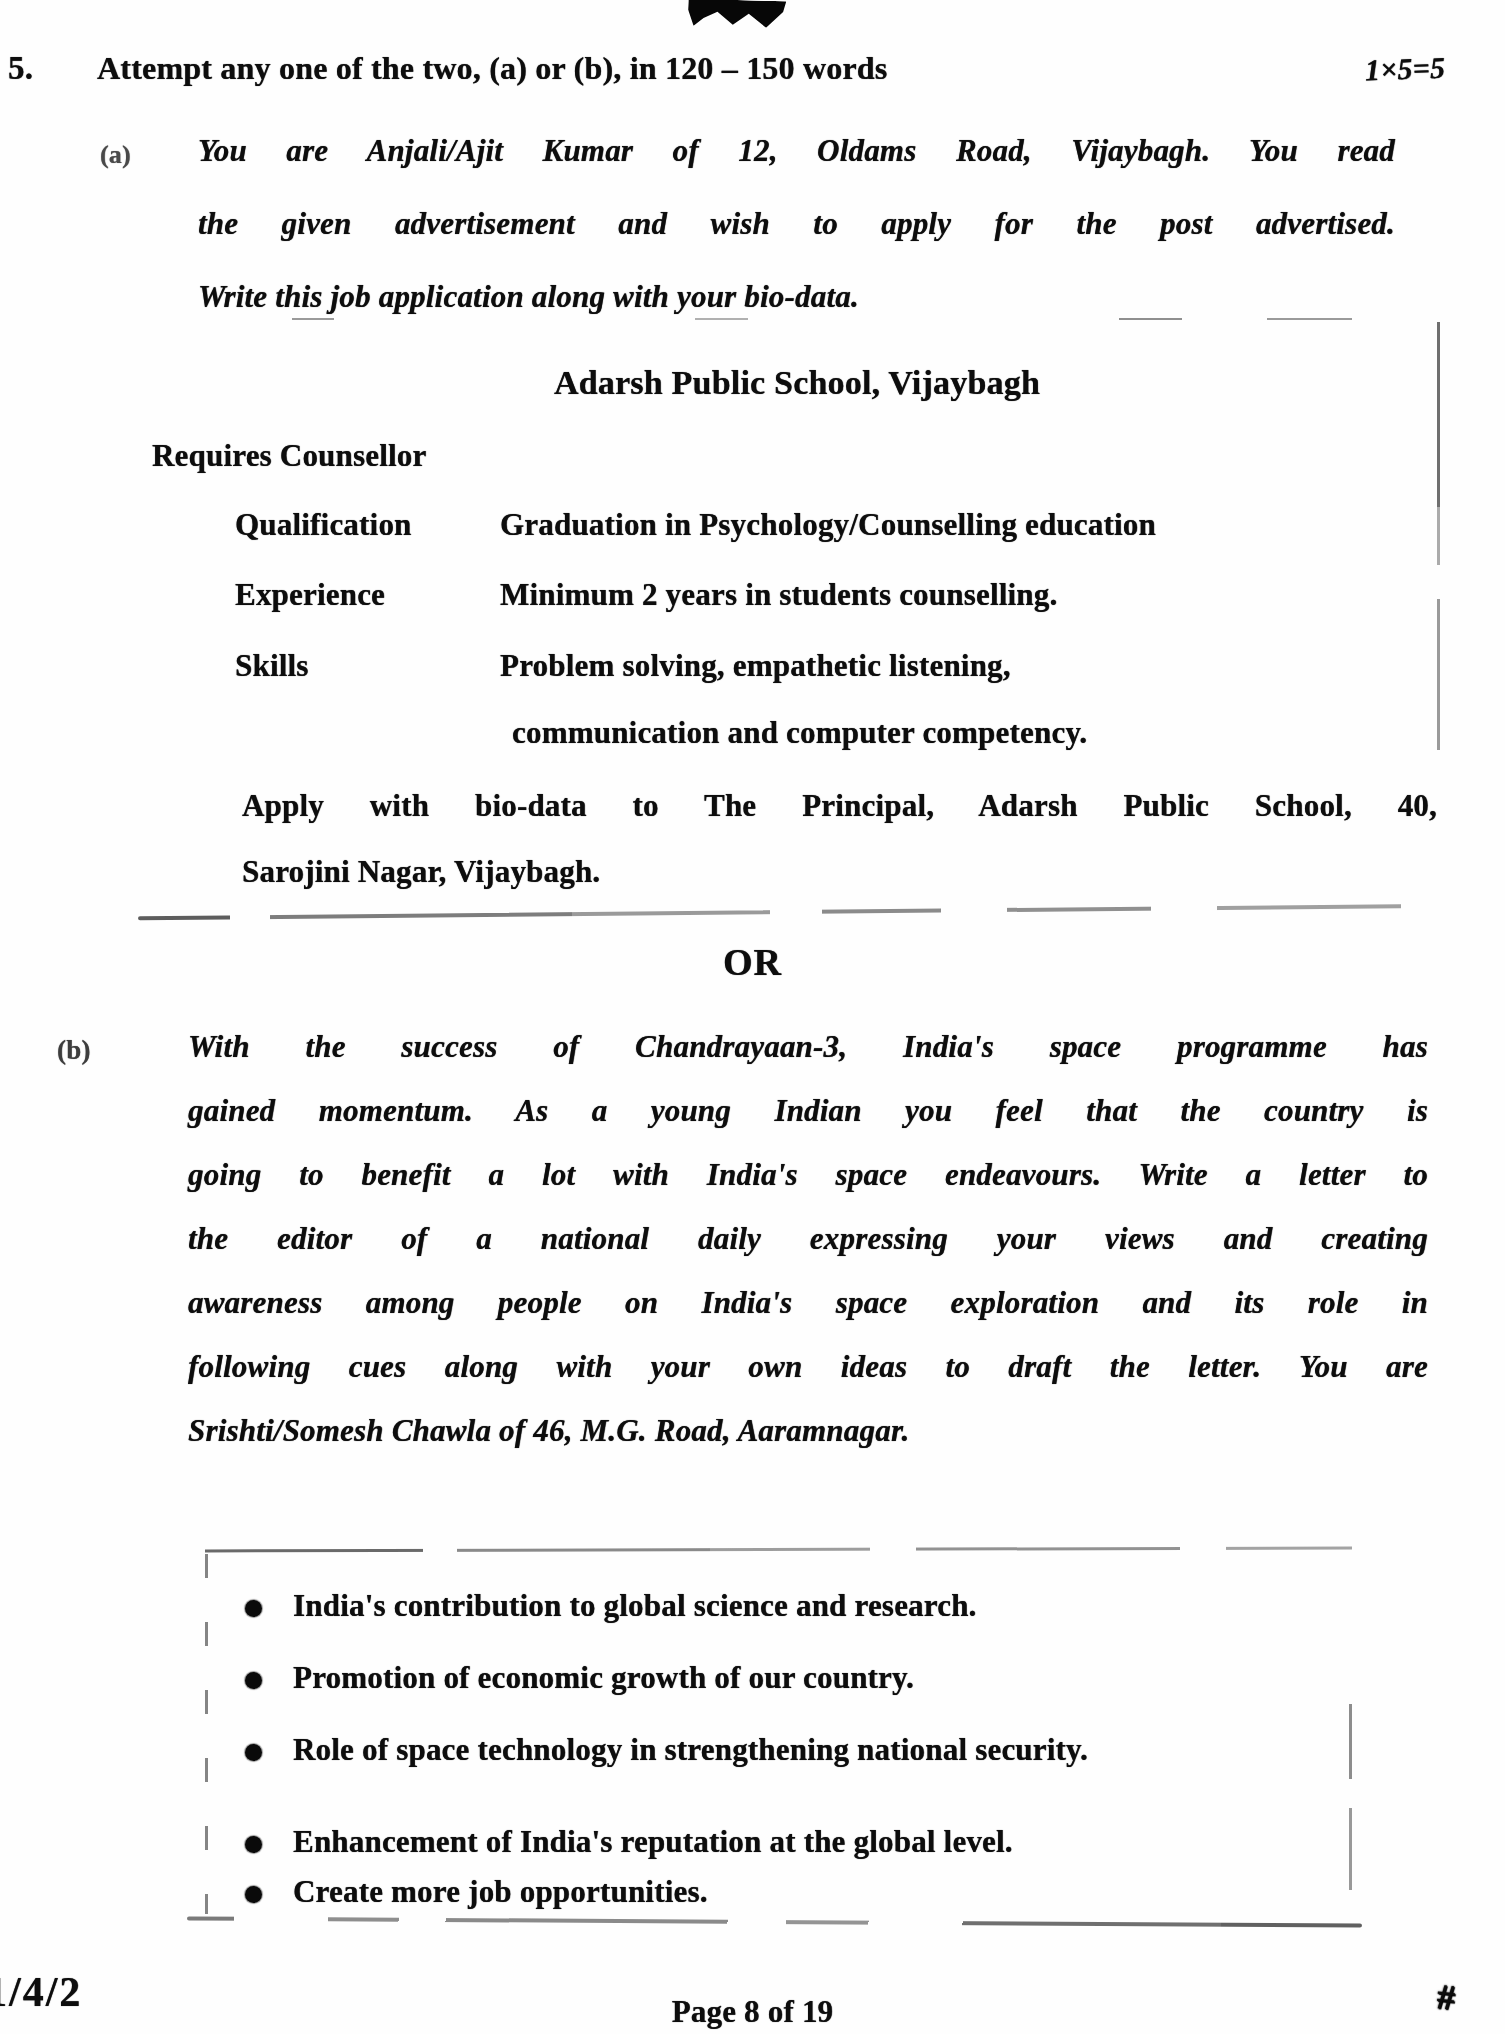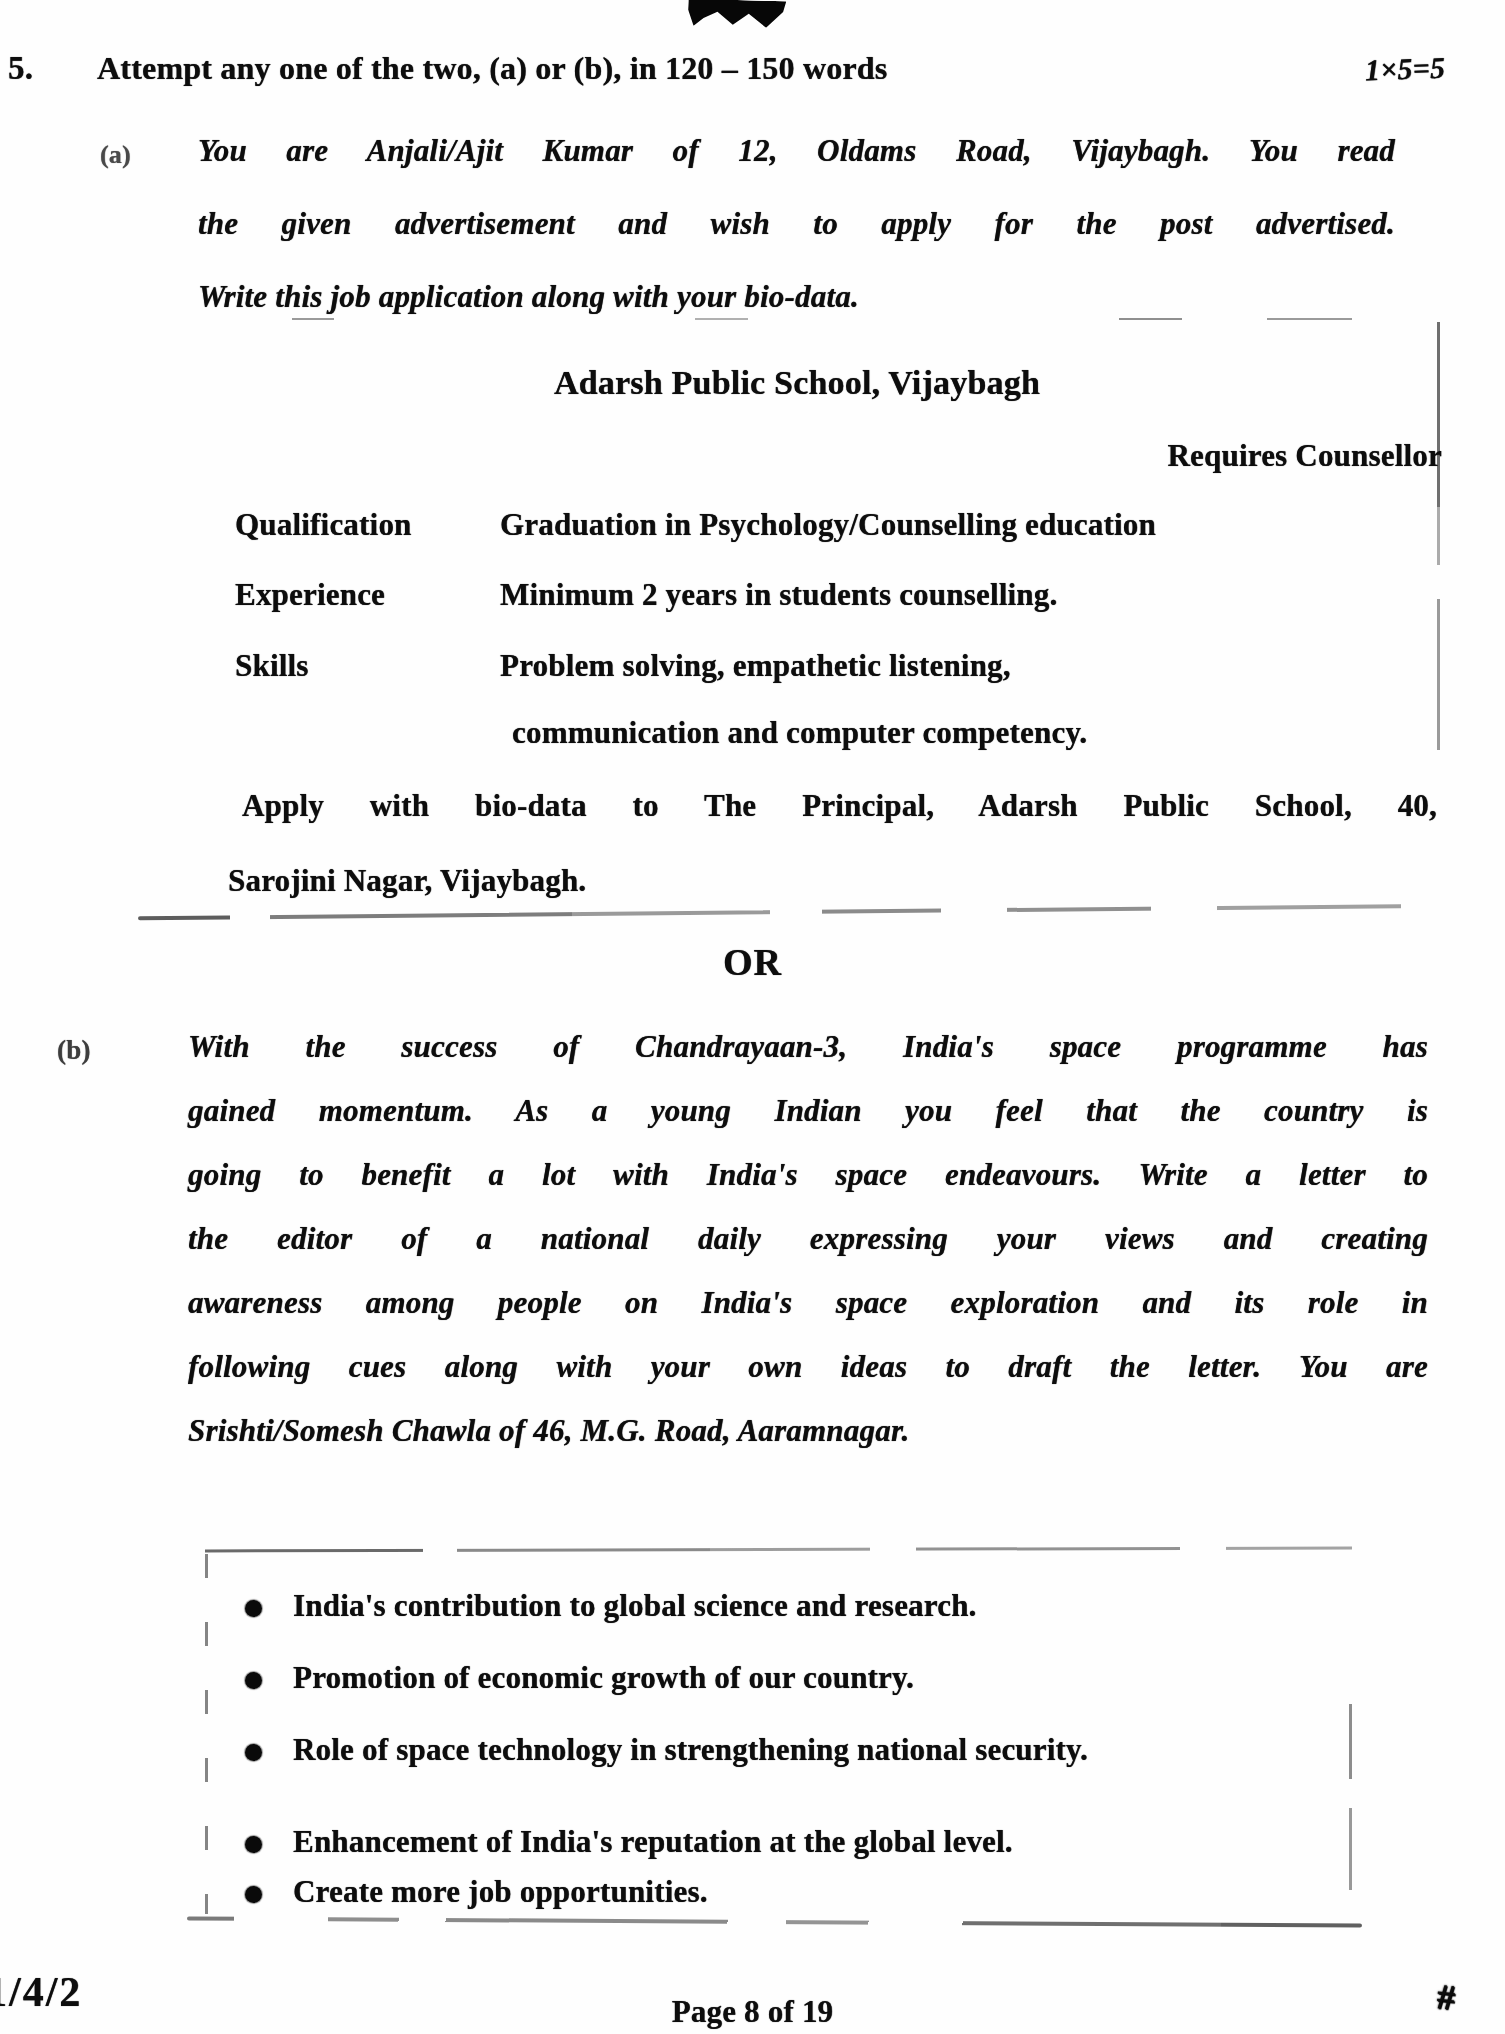--- a/index.html
+++ b/index.html
@@ -56,28 +56,28 @@
   .ad-border-right {
     position: absolute; right: 2px; top: 4px; width: 3px; height: 486px;
     background: linear-gradient(#6f6f6f 0 38%, #ababab 38% 50%, transparent 50% 57%, #9a9a9a 57% 88%, transparent 88% 100%);
   }
   .ad-border-bottom {
     position: absolute; left: -14px; bottom: -6px; width: 1316px; height: 4px;
     transform: rotate(-0.55deg); border-radius: 2px;
     background: linear-gradient(90deg, #5d5d5d 0 7%, transparent 7% 10%, #7d7d7d 10% 33%, #9a9a9a 33% 48%, transparent 48% 52%, #8b8b8b 52% 61%, transparent 61% 66%, #909090 66% 77%, transparent 77% 82%, #a0a0a0 82% 96%, transparent 96% 100%);
   }
   .ad-title { position: absolute; left: 0; top: 46px; width: 100%; text-align: center; font-size: 34px; }
-  .ad-subtitle { position: absolute; left: 0; top: 120px; width: 100%; text-align: right; font-size: 31px; }
+  .ad-subtitle { position: absolute; left: 0; top: 120px; width: 100%; text-align: left; font-size: 31px; }
   .ad-row { position: absolute; left: 0; width: 100%; }
   .ad-label { position: absolute; left: 83px; }
   .ad-value { position: absolute; left: 348px; }
   .ad-row0 { top: 189px; } .ad-row1 { top: 259px; } .ad-row2 { top: 330px; }
   .ad-cont  { position: absolute; left: 360px; top: 397px; }
   .ad-apply1 { position: absolute; left: 90px; top: 470px; width: 1195px; text-align: justify; text-align-last: justify; }
-  .ad-apply2 { position: absolute; left: 76px; top: 536px; margin-top: 9px; }
+  .ad-apply2 { position: absolute; left: 90px; top: 536px; }
 
   .or-divider { position: absolute; left: 0; top: 940px; width: 1505px; text-align: center; font-size: 38px; letter-spacing: 1px; }
 
   
   .cue-box { position: absolute; left: 205px; top: 1548px; width: 1147px; height: 372px; font-size: 31px; }
   .cue-border-left {
     position: absolute; left: 0; top: 6px; width: 3px; height: 360px;
     background: repeating-linear-gradient(to bottom, #858585 0 24px, transparent 24px 68px);
   }
   .cue-border-top {

